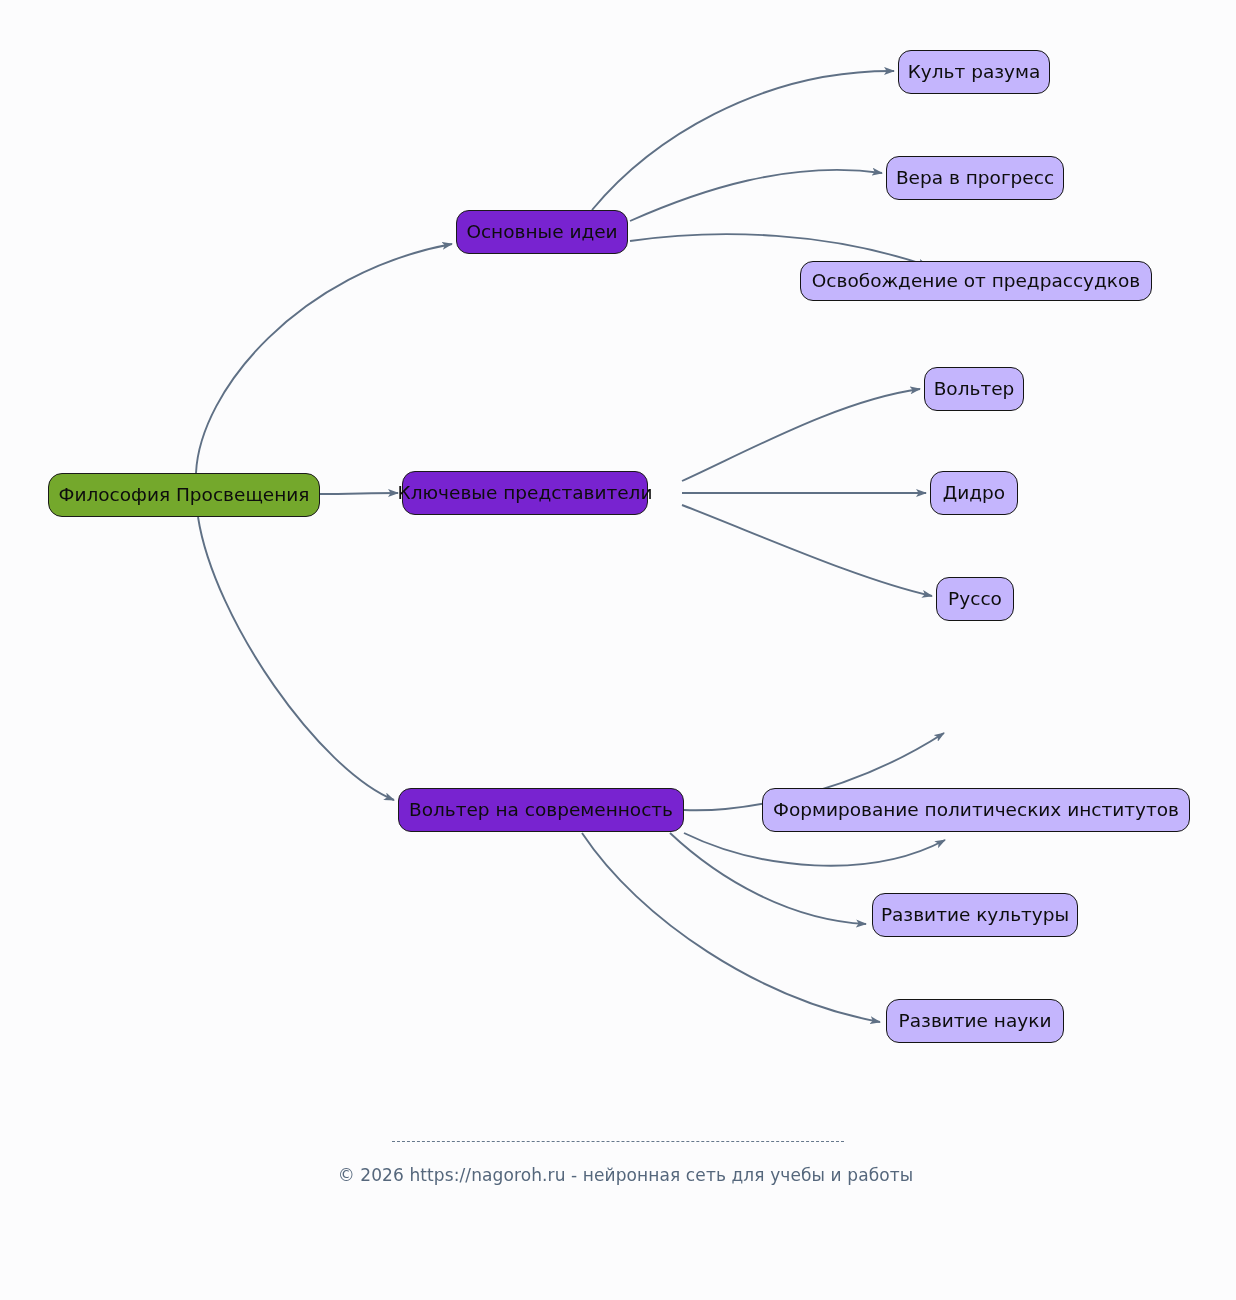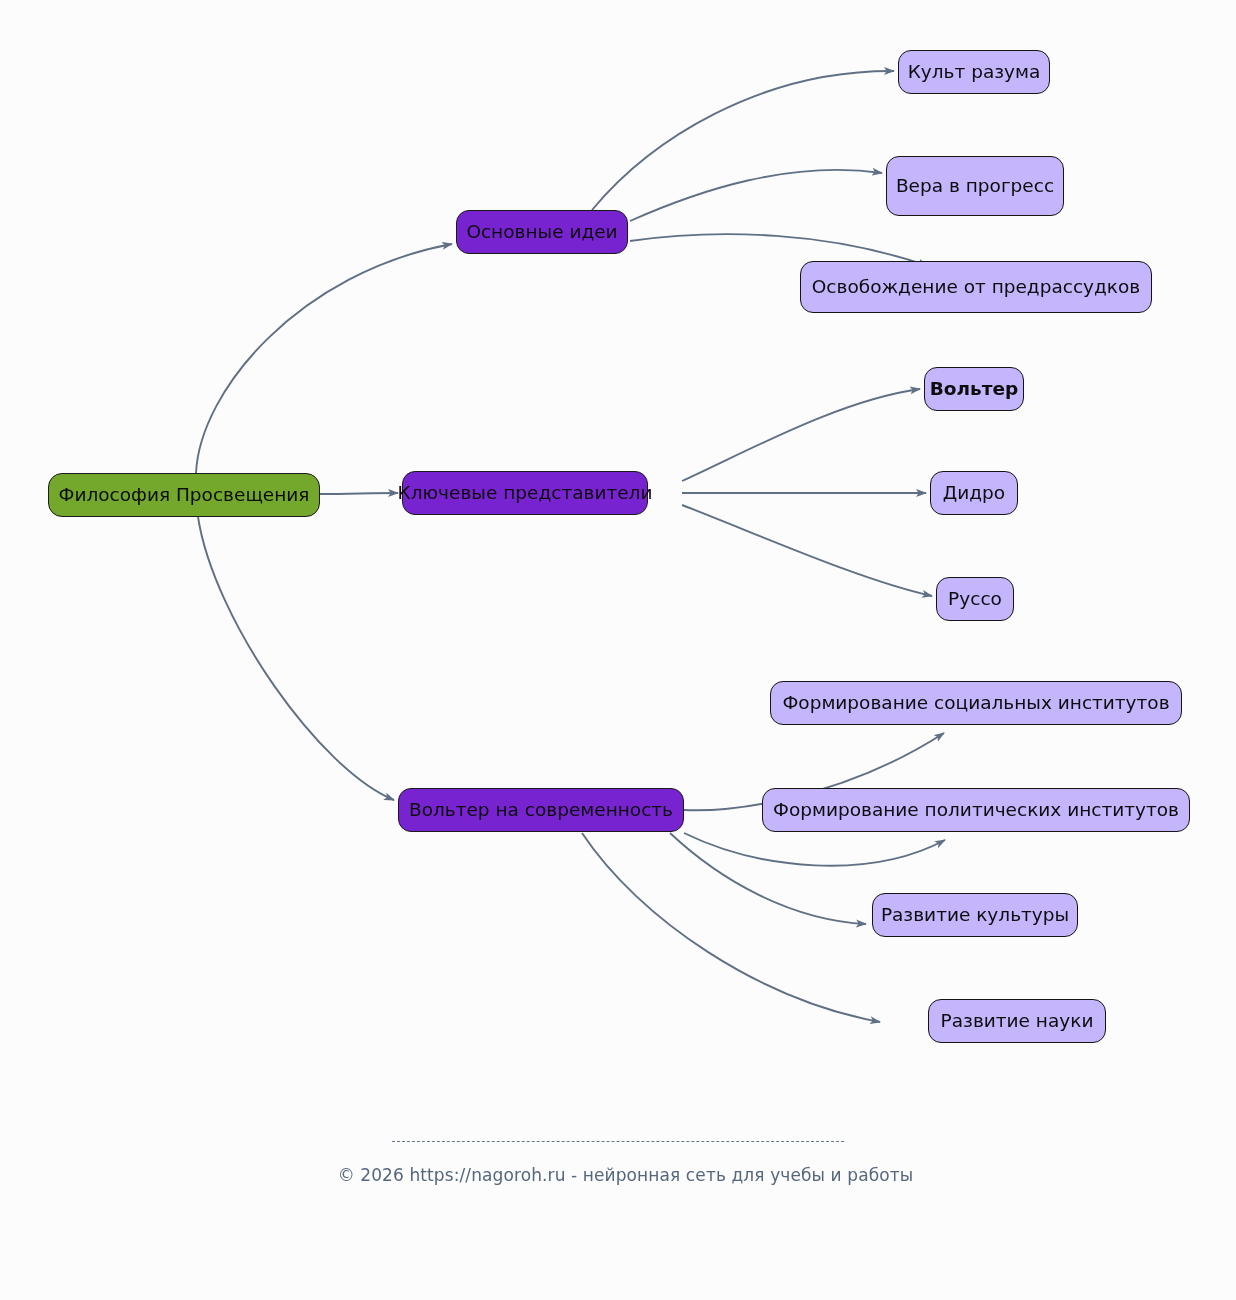--- a/index.html
+++ b/index.html
@@ -121,61 +121,58 @@
   </div>
 
   <div class="node node-branch" style="left:456px; top:210px; width:172px; height:44px;">
     <span>Основные идеи</span>
   </div>
 
   <div class="node node-leaf" style="left:898px; top:50px; width:152px; height:44px;">
     <span>Культ разума</span>
   </div>
 
-  <div class="node node-leaf" style="left:886px; top:156px; width:178px; height:60px;">
+  <div class="node node-leaf" style="left:886px; top:156px; width:178px; height:44px;">
     <span>Вера в прогресс</span>
   </div>
 
-  <div class="node node-leaf" style="left:800px; top:261px; width:352px; height:52px;">
+  <div class="node node-leaf" style="left:800px; top:261px; width:352px; height:40px;">
     <span>Освобождение от предрассудков</span>
   </div>
 
   <div class="node node-branch" style="left:402px; top:471px; width:246px; height:44px;">
     <span>Ключевые представители</span>
   </div>
 
-  <div class="node node-leaf" style="left:924px; top:367px; width:100px; height:44px;font-weight:bold;">
+  <div class="node node-leaf" style="left:924px; top:367px; width:100px; height:44px;">
     <span>Вольтер</span>
   </div>
 
   <div class="node node-leaf" style="left:930px; top:471px; width:88px; height:44px;">
     <span>Дидро</span>
   </div>
 
   <div class="node node-leaf" style="left:936px; top:577px; width:78px; height:44px;">
     <span>Руссо</span>
   </div>
 
   <div class="node node-branch" style="left:398px; top:788px; width:286px; height:44px;">
     <span>Вольтер на современность</span>
   </div>
 
-  <div class="node node-leaf" style="left:770px; top:681px; width:412px; height:44px;">
-    <span>Формирование социальных институтов</span>
-  </div>
 
   <div class="node node-leaf" style="left:872px; top:893px; width:206px; height:44px;">
     <span>Развитие культуры</span>
   </div>
 
   <div class="node node-leaf" style="left:762px; top:788px; width:428px; height:44px;">
     <span>Формирование политических институтов</span>
   </div>
 
-  <div class="node node-leaf" style="left:886px; top:999px; width:178px; height:44px;margin-left:42px;">
+  <div class="node node-leaf" style="left:886px; top:999px; width:178px; height:44px;">
     <span>Развитие науки</span>
   </div>
 
   <div id="footer" style="top:1130px;">
     <div class="rule"></div>
     <div class="copyright">© 2026 https://nagoroh.ru - нейронная сеть для учебы и работы</div>
   </div>
 
 </div>
 

